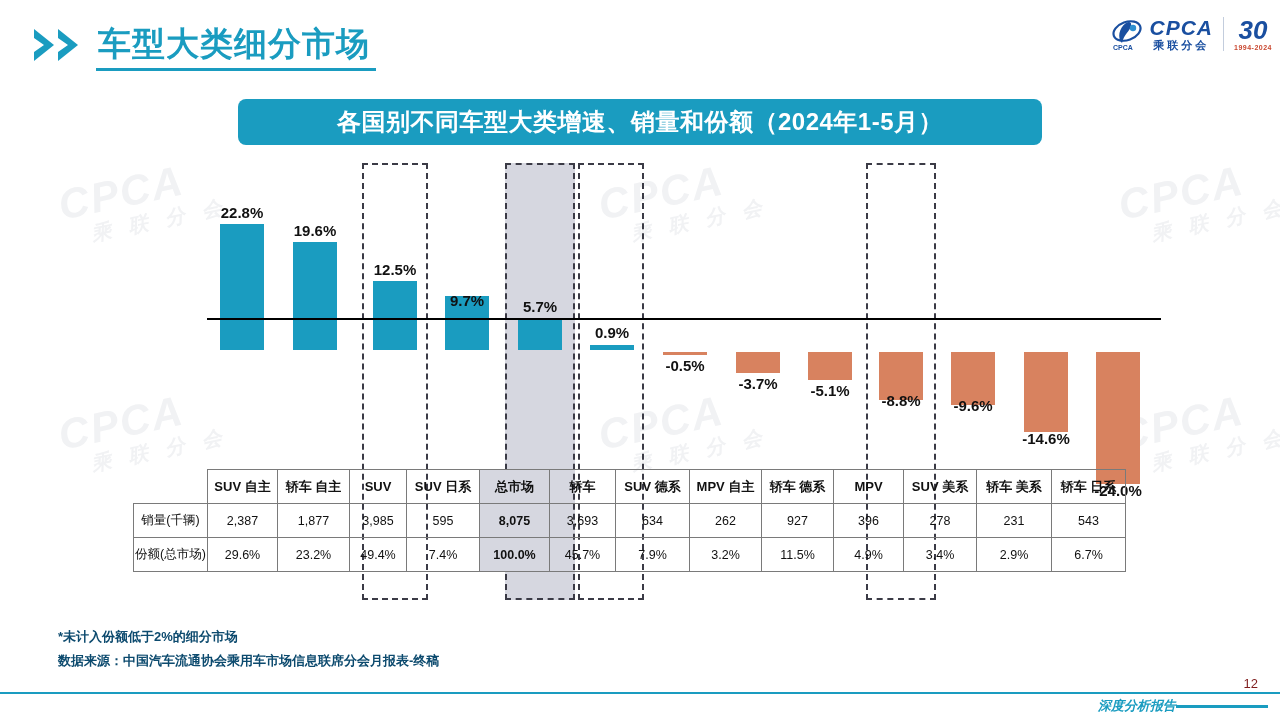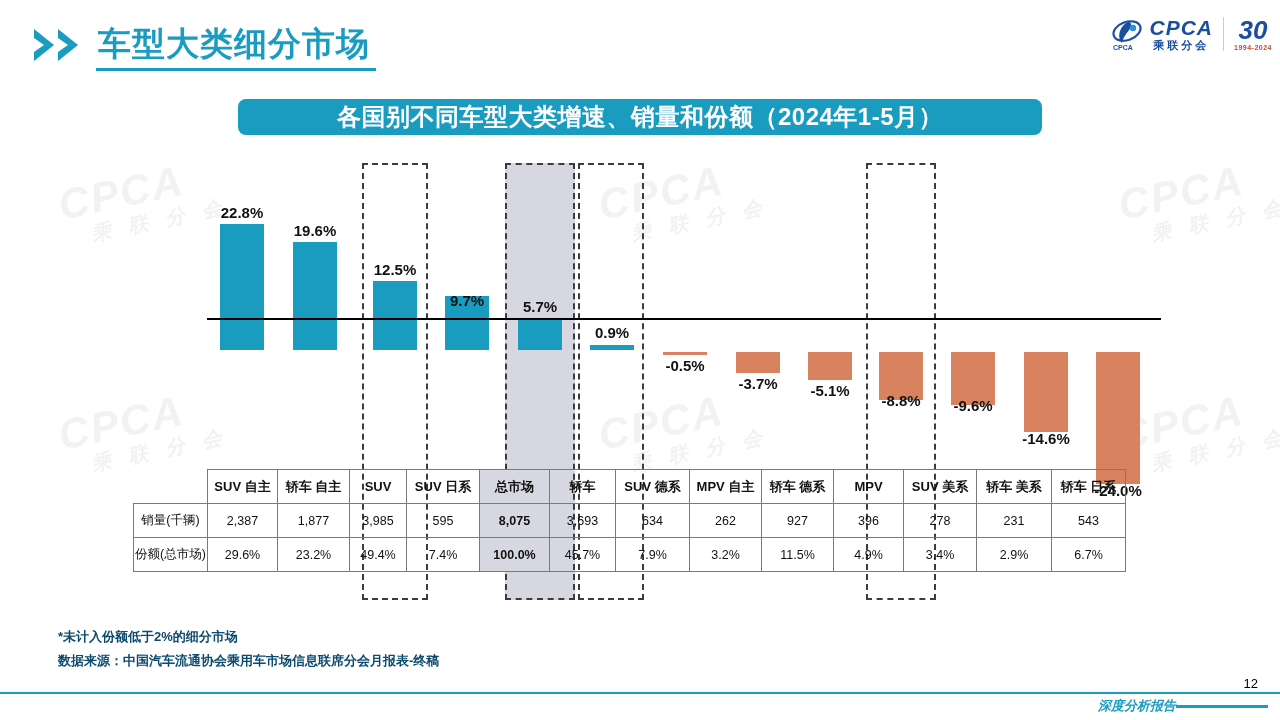--- a/index.html
+++ b/index.html
@@ -41,21 +41,21 @@
   .logo-cpca-txt { display: flex; flex-direction: column; align-items: center; line-height: 1; }
   .logo-cpca-main { font-size: 21px; font-weight: 800; font-style: italic; color: #1a4fa0; letter-spacing: 1px; }
   .logo-cpca-sub { font-size: 11px; font-weight: 700; color: #1a4fa0; letter-spacing: 3px; margin-top: 2px; }
   .logo-div { width: 1px; height: 34px; background: #c3cddd; }
   .logo-30 { display: flex; flex-direction: column; align-items: center; line-height: 1; }
   .logo-30-num { font-size: 26px; font-weight: 800; font-style: italic; color: #1a4fa0; }
   .logo-30-yr { font-size: 7px; font-weight: 700; color: #c9472f; letter-spacing: .5px; margin-top: 1px; }
 
   
   .banner {
-    position: absolute; left: 238px; top: 99px; width: 804px; height: 36px;
+    position: absolute; left: 238px; top: 99px; width: 804px; height: 46px;
     background: #1a9cc0; border-radius: 8px;
     display: flex; align-items: center; justify-content: center;
     color: #fff; font-size: 24px; font-weight: 700; letter-spacing: .5px;
     z-index: 5;
   }
 
   
   .chart { position: absolute; left: 0; top: 0; width: 1185px; height: 720px; z-index: 3; margin-top: 32px; }
   .axis {
     position: absolute; left: 207px; top: 318px; width: 954px; height: 2px;
@@ -93,21 +93,21 @@
   
   .notes { position: absolute; left: 58px; top: 625px; z-index: 5; }
   .notes div { font-size: 13px; font-weight: 700; color: #0c4a6e; line-height: 24px; }
 
   
   .foot-rule { position: absolute; left: 0; top: 692px; width: 1280px; height: 2px; background: #1a9cc0; z-index: 5; }
   .foot-txt {
     position: absolute; left: 8px; top: 699px; z-index: 5;
     font-size: 12px; color: #1a9cc0; white-space: nowrap;
   }
-  .pageno { position: absolute; right: 22px; top: 676px; font-size: 13px; color: #000000; z-index: 5; }
+  .pageno { position: absolute; right: 22px; top: 676px; font-size: 13px; color: #7f1d1d; z-index: 5; }
   .foot-brand {
     position: absolute; right: 12px; top: 697px; z-index: 5;
     display: flex; align-items: center; gap: 0;
   }
   .foot-brand-txt { font-size: 13px; font-weight: 700; color: #1a9cc0; font-style: italic; }
   .foot-brand-line { width: 92px; height: 3px; background: #1a9cc0; }
 </style>
 </head>
 <body>
 

